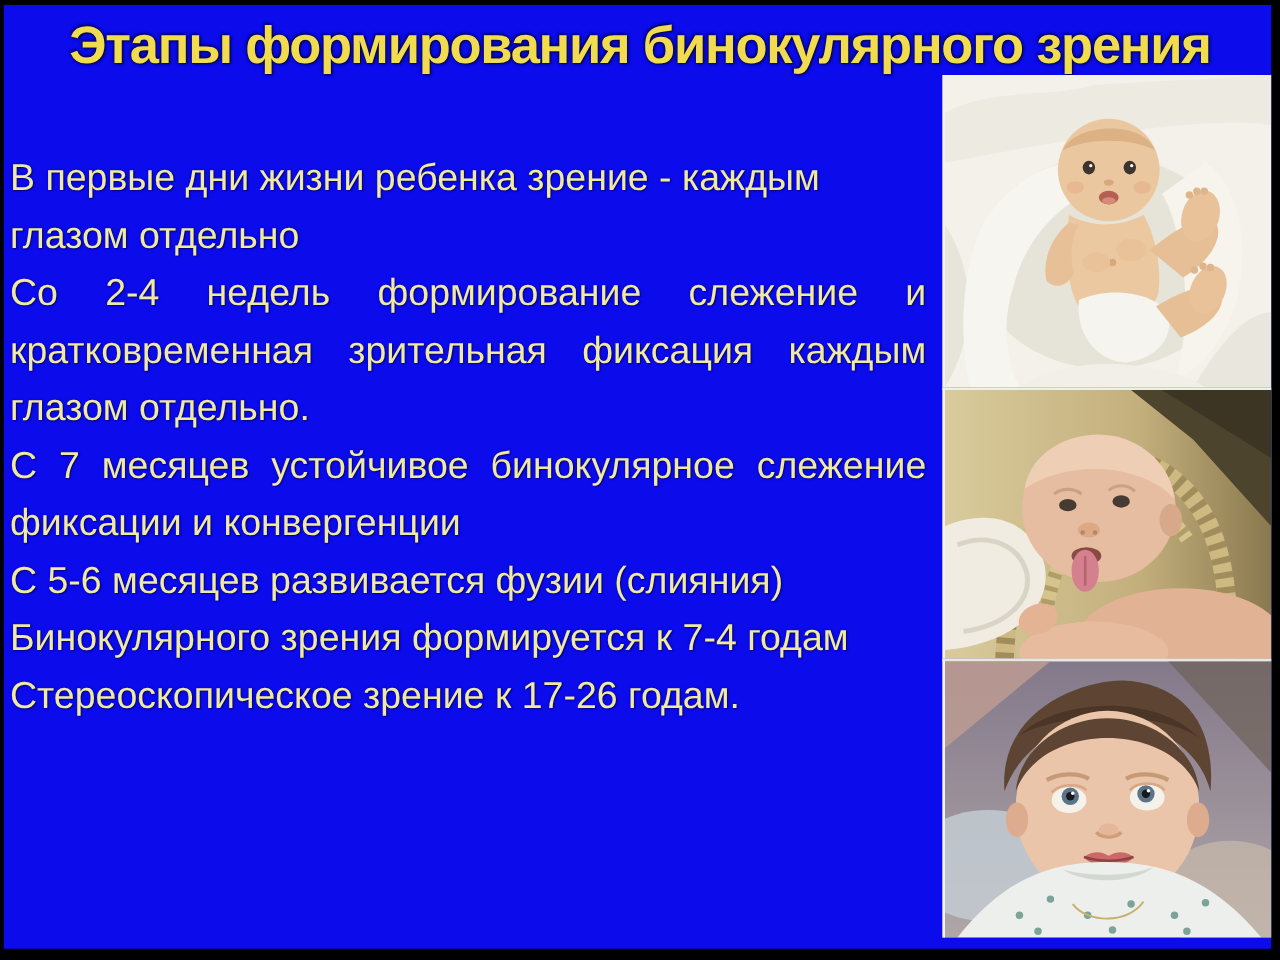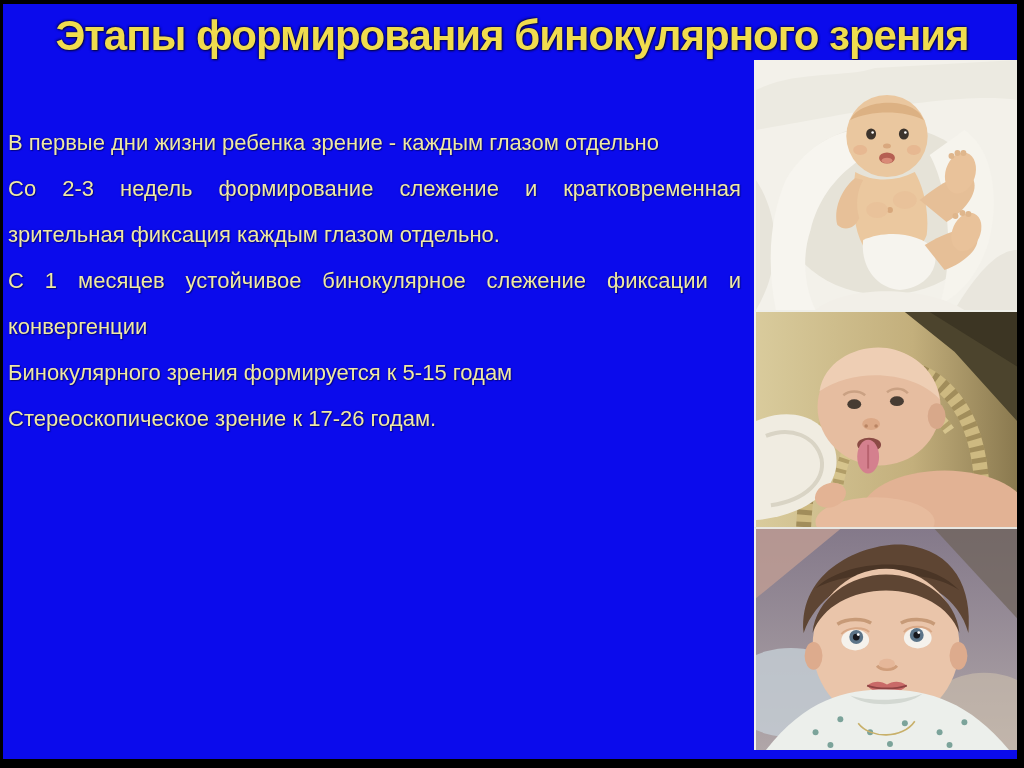--- a/index.html
+++ b/index.html
@@ -19,21 +19,21 @@
     margin:0;text-align:center;
     font-size:42px;font-weight:700;letter-spacing:-1px;
     color:var(--title,#f0dc4e);
     text-shadow:1px 1px 2px rgba(5,5,50,.9),-1px -1px 2px rgba(5,5,50,.55),0 0 3px rgba(0,0,30,.5);
   }
   .text-col{
     position:absolute;left:8px;top:120px;width:733px;
   }
   .text-col p{
     margin:0;padding:0;
-    font-size:22px;line-height:46px;
+    font-size:30px;line-height:46px;
     color:var(--text,#efe9a4);
     text-shadow:1px 1px 1px rgba(0,0,60,.55),0 0 2px rgba(0,0,60,.35);
   }
   .text-col p.j{text-align:justify;text-align-last:left;}
   .photo-col{
     position:absolute;left:754px;top:60px;width:263px;
   }
   .photo{
     margin:0;padding:0;display:block;position:relative;
     width:263px;box-sizing:border-box;
@@ -48,23 +48,24 @@
 </head>
 <body>
 
 <div class="slide">
   <div class="slide-bg"></div>
 
   <h1 class="slide-title">Этапы формирования бинокулярного зрения</h1>
 
   <div class="text-col">
     <p>В первые дни жизни ребенка зрение - каждым глазом отдельно</p>
-    <p class="j">Со 2-3 недель формирование слежение и кратковременная зрительная фиксация каждым глазом отдельно.</p>
-    <p class="j">С 1 месяцев  устойчивое бинокулярное слежение фиксации и конвергенции</p>
-    <p>Бинокулярного зрения формируется к 5-15 годам</p>
+    <p class="j">Со 2-4 недель формирование слежение и кратковременная зрительная фиксация каждым глазом отдельно.</p>
+    <p class="j">С 7 месяцев  устойчивое бинокулярное слежение фиксации и конвергенции</p>
+    <p>С 5-6 месяцев развивается фузии (слияния)</p>
+    <p>Бинокулярного зрения формируется к 7-4 годам</p>
     <p>Стереоскопическое зрение к 17-26 годам.</p>
   </div>
 
   <div class="photo-col">
 
     <figure class="photo photo-1" role="img" aria-label="Младенец лежит на белом полотенце">
       <svg viewBox="0 0 263 250" preserveAspectRatio="none">
         <rect width="263" height="250" fill="#f3f1ea"></rect>
         <path d="M0,30 C40,10 90,18 120,8 L263,0 L263,40 C200,30 60,60 0,70 Z" fill="#eceae1"></path>
         <path d="M0,250 C30,200 20,150 0,120 Z" fill="#e7e4da"></path>

